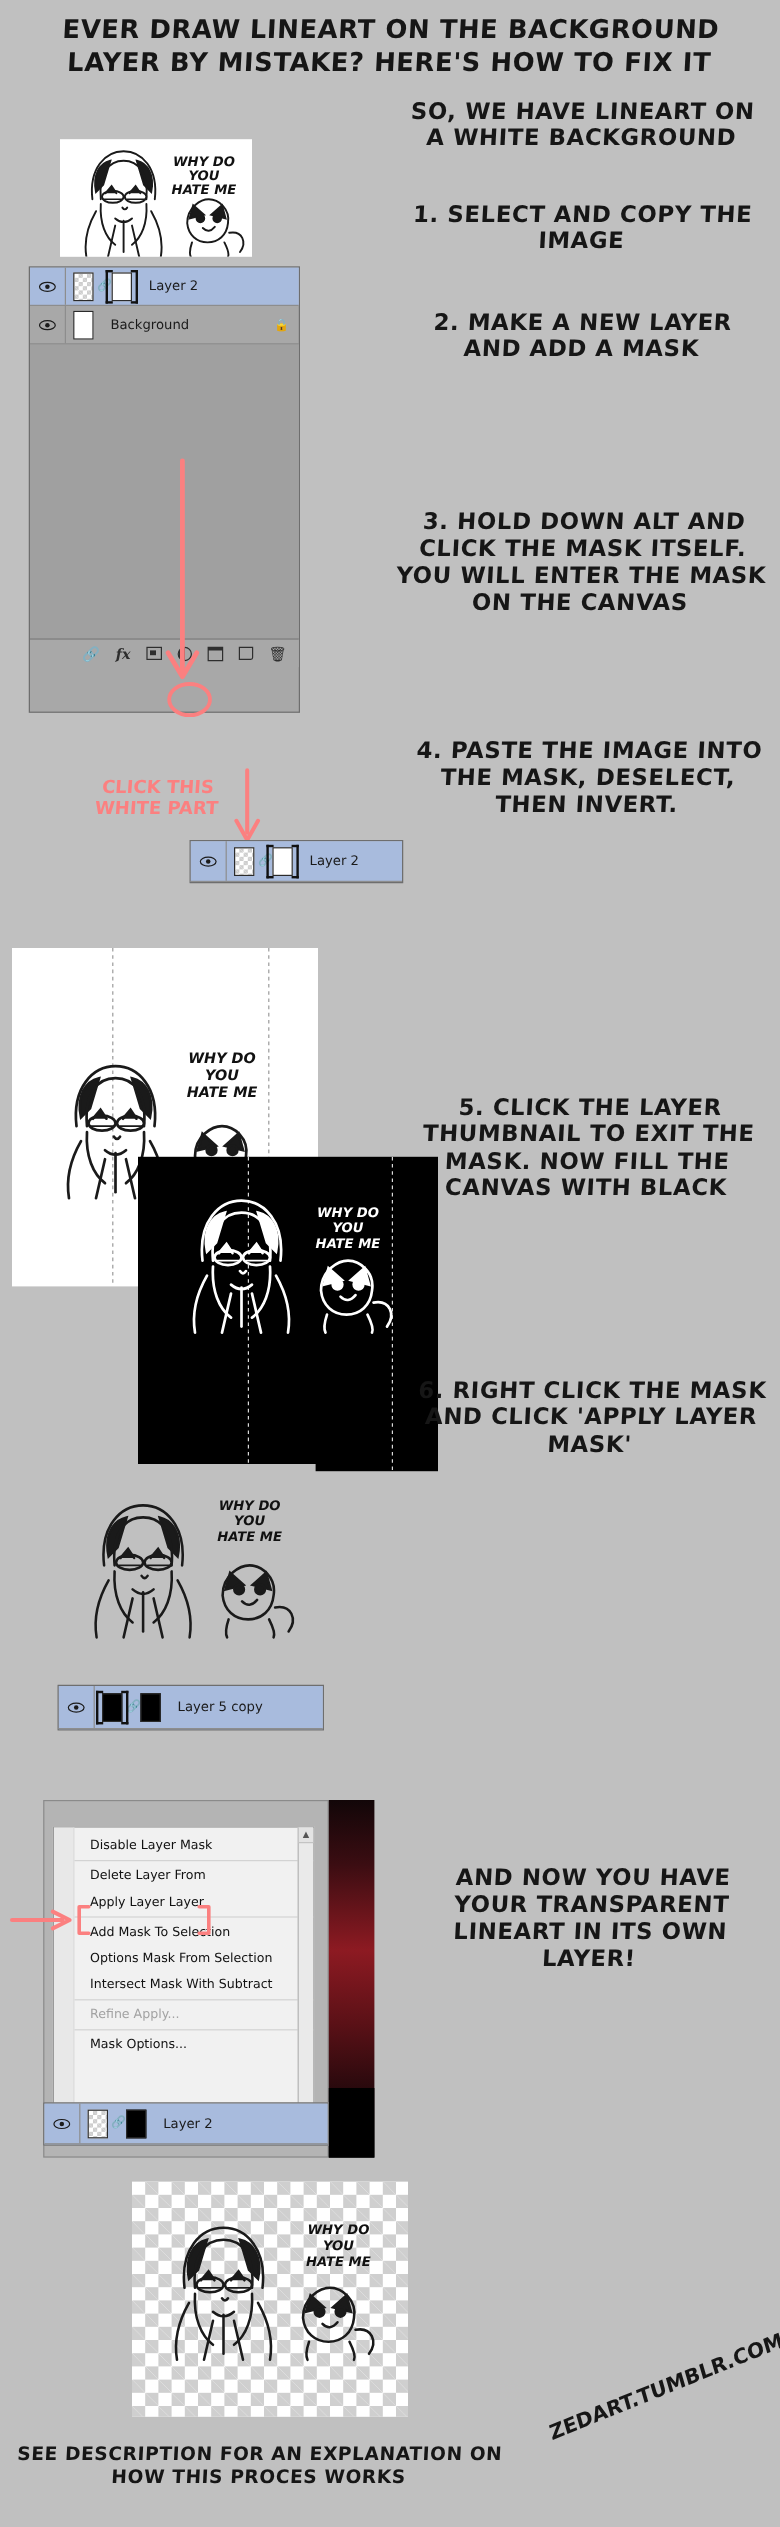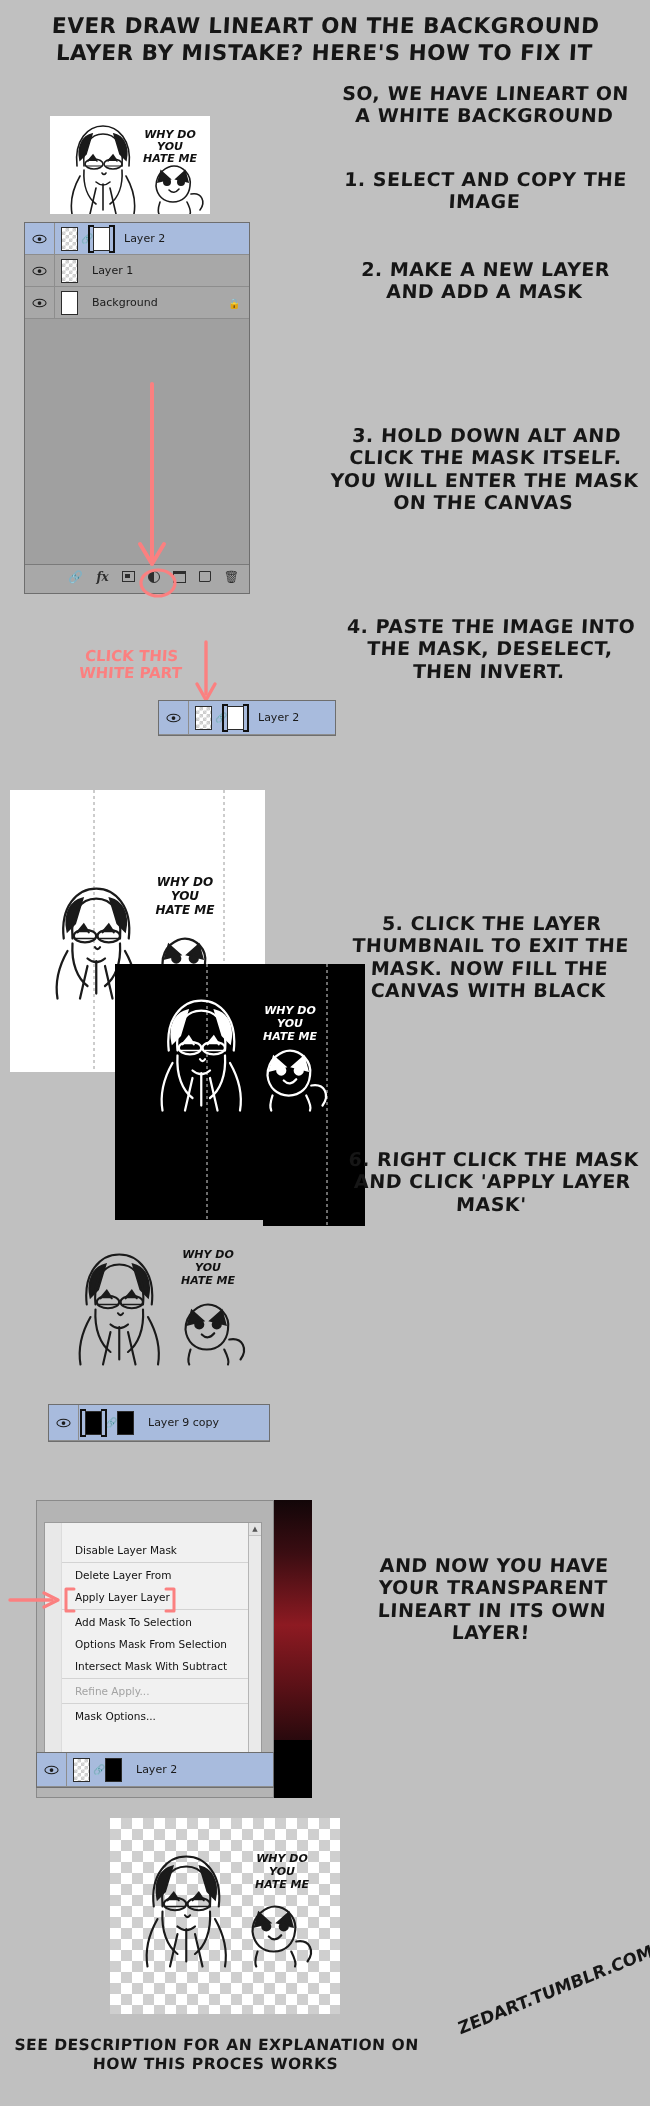--- a/index.html
+++ b/index.html
@@ -228,32 +228,20 @@
             <ellipse cx="8" cy="5" rx="7" ry="4" fill="none" stroke="#1c1c1c" stroke-width="1.1"></ellipse>
             <circle cx="8" cy="5" r="2" fill="#1c1c1c"></circle>
           </svg>
       </div>
       <div class="thumbs">
         <div class="thumb checker"></div>
         <span class="link-ico">🔗</span>
         <div class="thumb white mask-sel"></div>
       </div>
       <span class="ly-name">Layer 2</span>
-    </div>
-    <div class="ps-row">
-      <div class="eye-cell">
-        <svg class="eye" viewBox="0 0 16 10">
-            <ellipse cx="8" cy="5" rx="7" ry="4" fill="none" stroke="#1c1c1c" stroke-width="1.1"></ellipse>
-            <circle cx="8" cy="5" r="2" fill="#1c1c1c"></circle>
-          </svg>
-      </div>
-      <div class="thumbs">
-        <div class="thumb checker"></div>
-      </div>
-      <span class="ly-name">Layer 1</span>
     </div>
     <div class="ps-row">
       <div class="eye-cell">
         <svg class="eye" viewBox="0 0 16 10">
             <ellipse cx="8" cy="5" rx="7" ry="4" fill="none" stroke="#1c1c1c" stroke-width="1.1"></ellipse>
             <circle cx="8" cy="5" r="2" fill="#1c1c1c"></circle>
           </svg>
       </div>
       <div class="thumbs">
         <div class="thumb white"></div>
@@ -449,31 +437,31 @@
         <svg class="eye" viewBox="0 0 16 10">
             <ellipse cx="8" cy="5" rx="7" ry="4" fill="none" stroke="#1c1c1c" stroke-width="1.1"></ellipse>
             <circle cx="8" cy="5" r="2" fill="#1c1c1c"></circle>
           </svg>
       </div>
       <div class="thumbs">
         <div class="thumb black mask-sel"></div>
         <span class="link-ico">🔗</span>
         <div class="thumb black"></div>
       </div>
-      <span class="ly-name">Layer 9 copy</span>
+      <span class="ly-name">Layer 5 copy</span>
     </div>
   </div>
 
   <div class="art" style="left:36px;top:1500px;width:238px;height:298px;background:#b4b4b4;border:1px solid #8a8a8a;box-sizing:border-box;"></div>
   <div class="art" style="left:274px;top:1500px;width:38px;height:298px;background:linear-gradient(180deg,#120608 0%,#3b0d12 18%,#8d1a22 42%,#5c1117 62%,#1a070a 86%,#000 100%);"></div>
   <div class="art" style="left:274px;top:1740px;width:38px;height:58px;background:#000;"></div>
 
   <div class="ctx" style="left:44px;top:1522px;width:218px;height:246px;">
     <div class="ctx-left"></div>
-    <div style="margin-left:16px;padding-top:16px;">
+    <div style="margin-left:16px;padding-top:4px;">
       <div class="ctx-item">Disable Layer Mask</div>
       <div class="ctx-sep"></div>
       <div class="ctx-item">Delete Layer From</div>
       <div class="ctx-item">Apply Layer Layer</div>
       <div class="ctx-sep"></div>
       <div class="ctx-item">Add Mask To Selection</div>
       <div class="ctx-item">Options Mask From Selection</div>
       <div class="ctx-item">Intersect Mask With Subtract</div>
       <div class="ctx-sep"></div>
       <div class="ctx-item dim">Refine Apply...</div>

